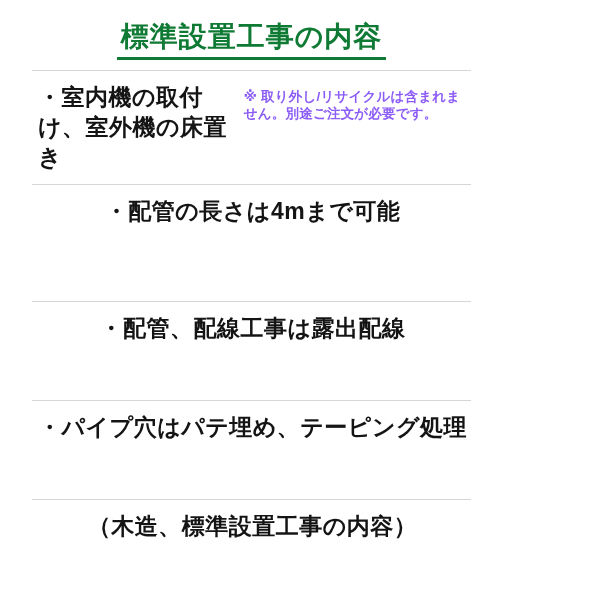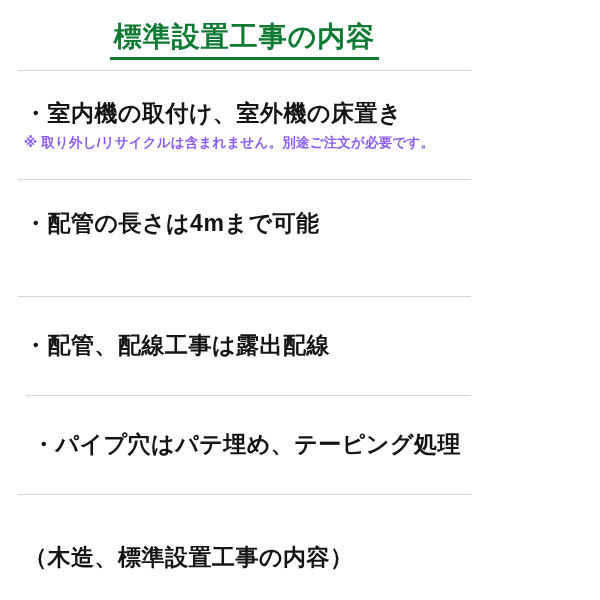--- a/index.html
+++ b/index.html
@@ -11,21 +11,21 @@
     height: 600px;
     background: #ffffff;
     font-family: "Liberation Sans", "DejaVu Sans", sans-serif;
     color: #111111;
     overflow: hidden;
   }
   .page {
     width: 489px;
     height: 600px;
     box-sizing: border-box;
-    padding: 14px 18px 0 18px;
+    padding: 14px 18px 0 32px;
     display: flex;
     flex-direction: column;
   }
   .title-wrap {
     text-align: center;
     padding: 6px 0 10px 0;
   }
   .title {
     display: inline-block;
     font-size: 28px;
@@ -38,21 +38,21 @@
   }
   .list {
     flex: 1;
     display: flex;
     flex-direction: column;
   }
   .row {
     border-top: 1px solid #d6d6d6;
     padding: 11px 4px 11px 6px;
     display: flex;
-    flex-direction: column;
+    flex-direction: row;
     justify-content: center;
   }
   .row:last-child {
     border-bottom: 1px solid #d6d6d6;
   }
   .row-main {
     font-size: 23px;
     font-weight: bold;
     line-height: 1.32;
     color: #141414;
@@ -62,21 +62,21 @@
     margin-top: 6px;
     font-size: 13.5px;
     font-weight: bold;
     color: #8b5cf6;
     line-height: 1.3;
     letter-spacing: 0.2px;
   }
   .r1 { min-height: 86px; }
   .r2 { min-height: 66px; }
   .r3 { min-height: 76px; margin-top: 28px; }
-  .r4 { min-height: 76px; margin-left: 8px; }
+  .r4 { min-height: 76px; }
   .r5 { min-height: 104px; }
   .r6 { min-height: 74px; }
 </style>
 </head>
 <body>
 
 <div class="page">
 
   <div class="title-wrap">
     <span class="title">標準設置工事の内容</span>

